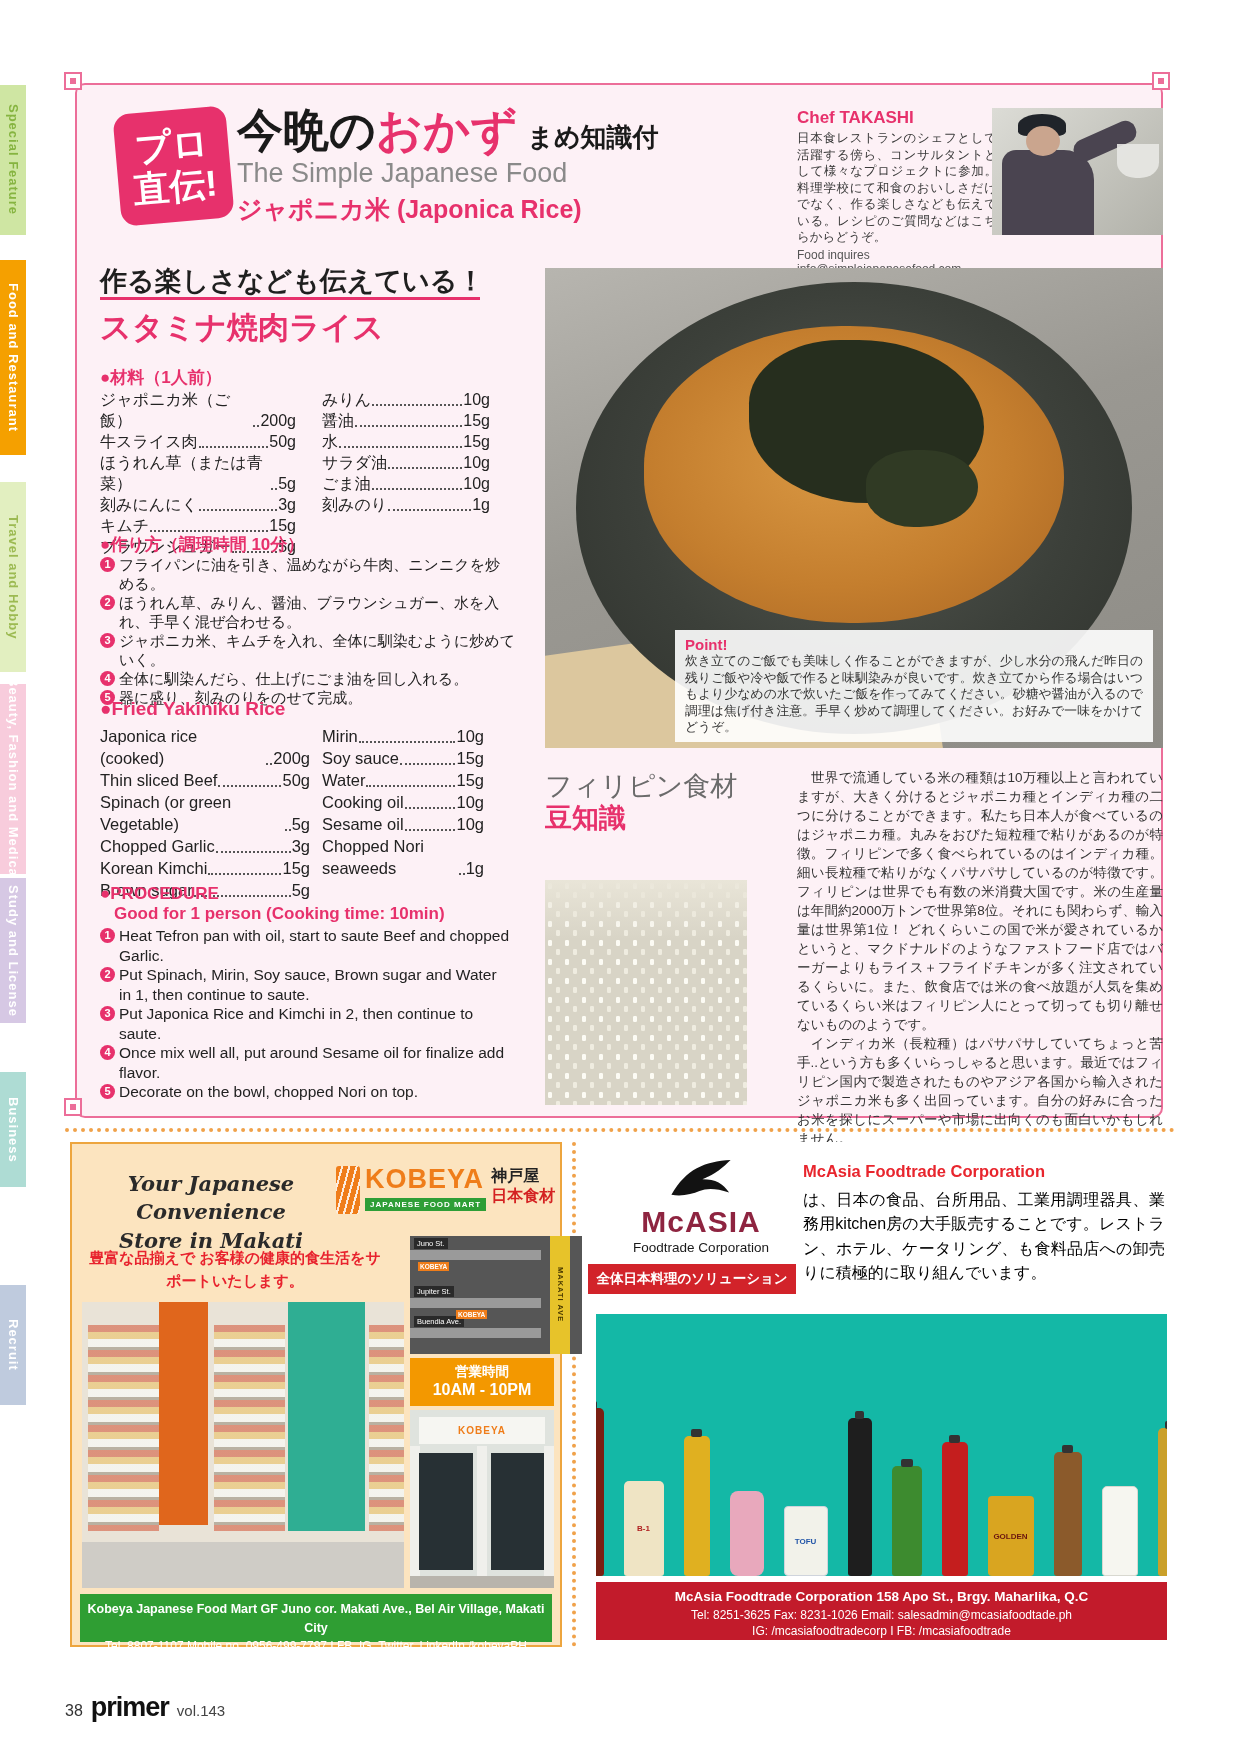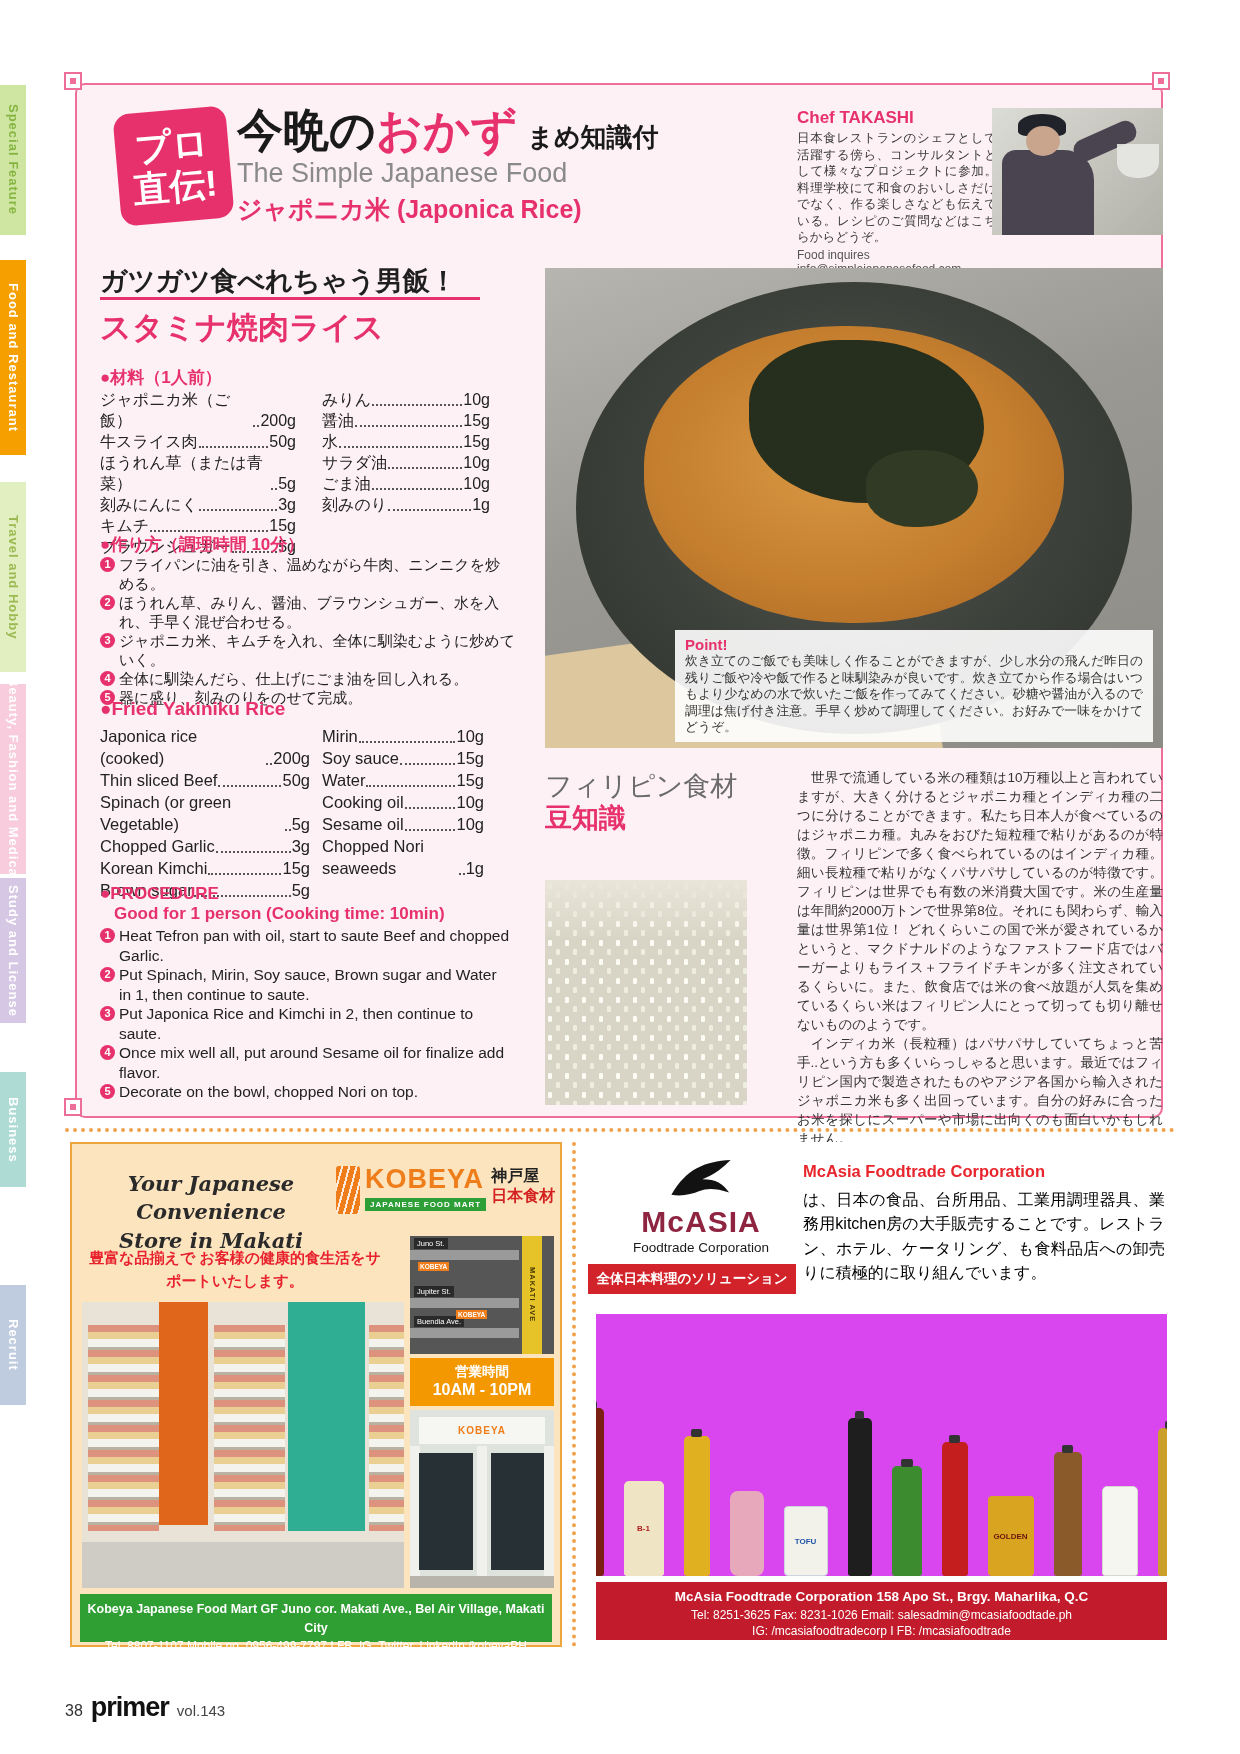--- a/index.html
+++ b/index.html
@@ -123,21 +123,21 @@
   .kjp .red { color:#d42222; }
   .k-pitch { position:absolute; left:12px; top:102px; width:302px; text-align:center;
       font-size:15px; font-weight:bold; color:#e8232e; line-height:1.55; }
   .k-interior { position:absolute; left:10px; top:158px; width:322px; height:286px; background:#e9e3d7; overflow:hidden; }
   .int-orange { position:absolute; left:24%; top:0; width:15%; height:78%; background:#e0661c; }
   .int-teal   { position:absolute; left:64%; top:0; width:24%; height:80%; background:#2fae93; }
   .int-shelf  { position:absolute; top:8%; height:72%; width:22%;
       background:repeating-linear-gradient(180deg, rgba(210,80,50,.55) 0 7px, rgba(235,190,90,.55) 7px 14px, rgba(245,245,240,.9) 14px 22px, #b9b1a2 22px 25px); }
   .int-s1 { left:2%; } .int-s2 { left:41%; } .int-s3 { left:89%; width:11%; }
   .int-floor { position:absolute; left:0; bottom:0; width:100%; height:16%; background:#cfccc6; }
-  .k-map { position:absolute; left:338px; top:92px; width:144px; height:118px; background:#565656; overflow:hidden;padding-left:8px; }
+  .k-map { position:absolute; left:338px; top:92px; width:172px; height:118px; background:#565656; overflow:hidden;padding-left:8px; }
   .map-ave { position:absolute; right:12px; top:0; width:20px; height:100%; background:#e7c32a;
       display:flex; align-items:center; justify-content:center; }
   .map-ave span { writing-mode:vertical-rl; font-size:7.5px; font-weight:bold; color:#4a3a00; letter-spacing:1px; }
   .map-road { position:absolute; left:0; width:76%; height:10px; background:#9a9a9a; }
   .map-r1 { top:14px; } .map-r2 { top:62px; } .map-r3 { top:92px; }
   .map-lbl { position:absolute; background:#2a2a2a; color:#fff; font-size:7.5px; padding:1px 3px; white-space:nowrap; }
   .map-l1 { left:4px; top:2px; } .map-l2 { left:4px; top:50px; } .map-l3 { left:4px; top:80px; }
   .map-kob { position:absolute; background:#ef7d1a; color:#fff; font-size:6.5px; font-weight:bold; padding:1px 2px; }
   .map-k1 { left:8px; top:26px; } .map-k2 { left:46px; top:74px; }
   .k-hours { position:absolute; left:338px; top:214px; width:144px; height:48px; background:#f39800;
@@ -160,21 +160,21 @@
   
   .mcasia { left:588px; top:1142px; width:587px; height:505px; background:#fff; }
   .m-logo { position:absolute; left:22px; top:12px; width:182px; text-align:center; }
   .m-bird { width:74px; height:52px; margin:0 auto; display:block; }
   .m-name { font-size:30px; font-weight:800; color:#8e2440; letter-spacing:1px; line-height:1.05; }
   .m-sub  { font-size:13.5px; color:#1a1a1a; margin-top:2px; }
   .m-ribbon { position:absolute; left:0; top:122px; width:208px; background:#d2232a; color:#fff;
       font-size:13.5px; font-weight:bold; text-align:center; padding:6px 0; }
   .m-head { position:absolute; left:215px; top:20px; font-size:16.5px; font-weight:bold; color:#e8252d; }
   .m-body { position:absolute; left:215px; top:46px; width:362px; font-size:16px; line-height:1.52; color:#000000; text-align:justify; }
-  .products { position:absolute; left:8px; top:172px; width:571px; height:262px; background:#d946ef;
+  .products { position:absolute; left:8px; top:172px; width:571px; height:262px; background:#14b8a6;
       display:flex; align-items:flex-end; justify-content:center; gap:20px; padding:0 6px; overflow:hidden; }
   .bt { border-radius:5px 5px 3px 3px; position:relative; flex:0 0 auto;
       display:flex; align-items:center; justify-content:center; }
   .bt.cap::before { content:""; position:absolute; top:-7px; left:30%; width:40%; height:8px; background:#333; border-radius:2px; }
   .bt span { font-size:8px; font-weight:bold; }
   .b1{width:26px;height:150px;background:#2a180c;} .b2{width:30px;height:118px;background:#d2691e;}
   .b3{width:22px;height:168px;background:#7a1f12;} .b4{width:40px;height:95px;background:#efe4c4;}
   .b5{width:26px;height:140px;background:#e0b020;} .b6{width:34px;height:85px;background:#e8a8bc;border-radius:8px;}
   .b7{width:44px;height:70px;background:#f2f2ea;border:1px solid #cfd4dc;border-radius:4px;} .b7 span{color:#2356a8;}
   .b8{width:24px;height:158px;background:#1e1e1e;} .b9{width:30px;height:110px;background:#3d8b2f;}
@@ -251,21 +251,21 @@
     <div class="chef-mail">info@simplejapanesefood.com</div>
   </div>
   <div class="abs chef-photo">
     <div class="cp-body"></div>
     <div class="cp-arm"></div>
     <div class="cp-cap"></div>
     <div class="cp-head"></div>
     <div class="cp-bowl"></div>
   </div>
 
-  <div class="abs catch">ガツガツ食べれちゃう男飯！</div>
+  <div class="abs catch">作る楽しさなども伝えている！</div>
   <div class="abs catch-line"></div>
   <div class="abs rtitle">スタミナ焼肉ライス</div>
 
   <div class="abs sec-h ing-h">●材料（1人前）</div>
   <div class="abs ing-col ing-left">
     <div class="irow">
         <span class="in">ジャポニカ米（ご飯）</span>
         <span class="dots"></span>
         <span class="ia">200g</span>
       </div>

